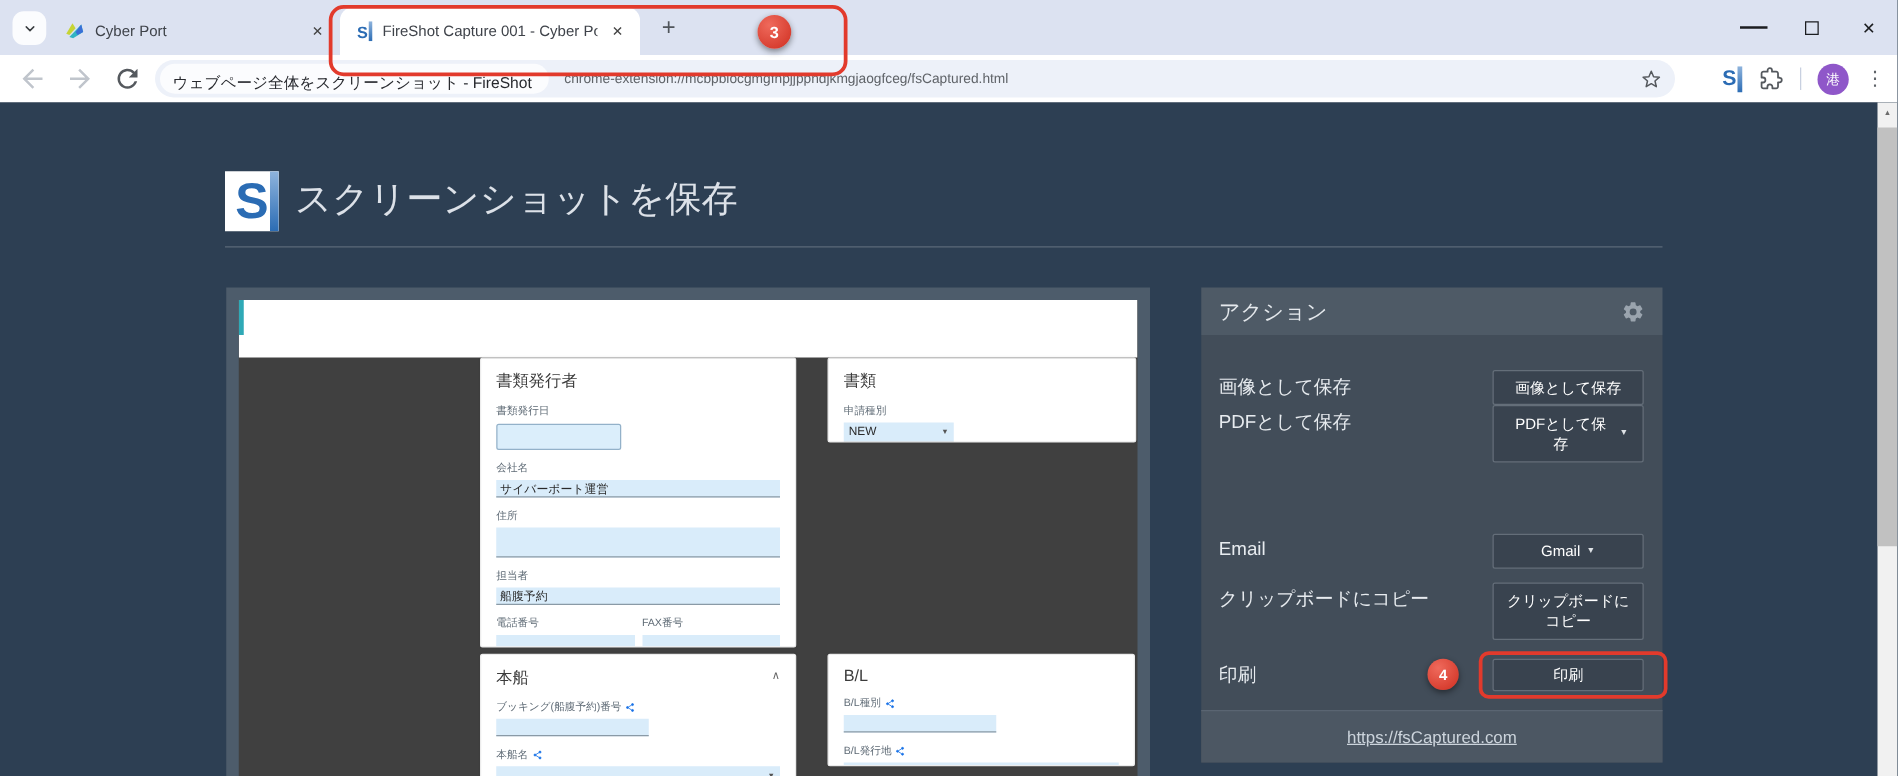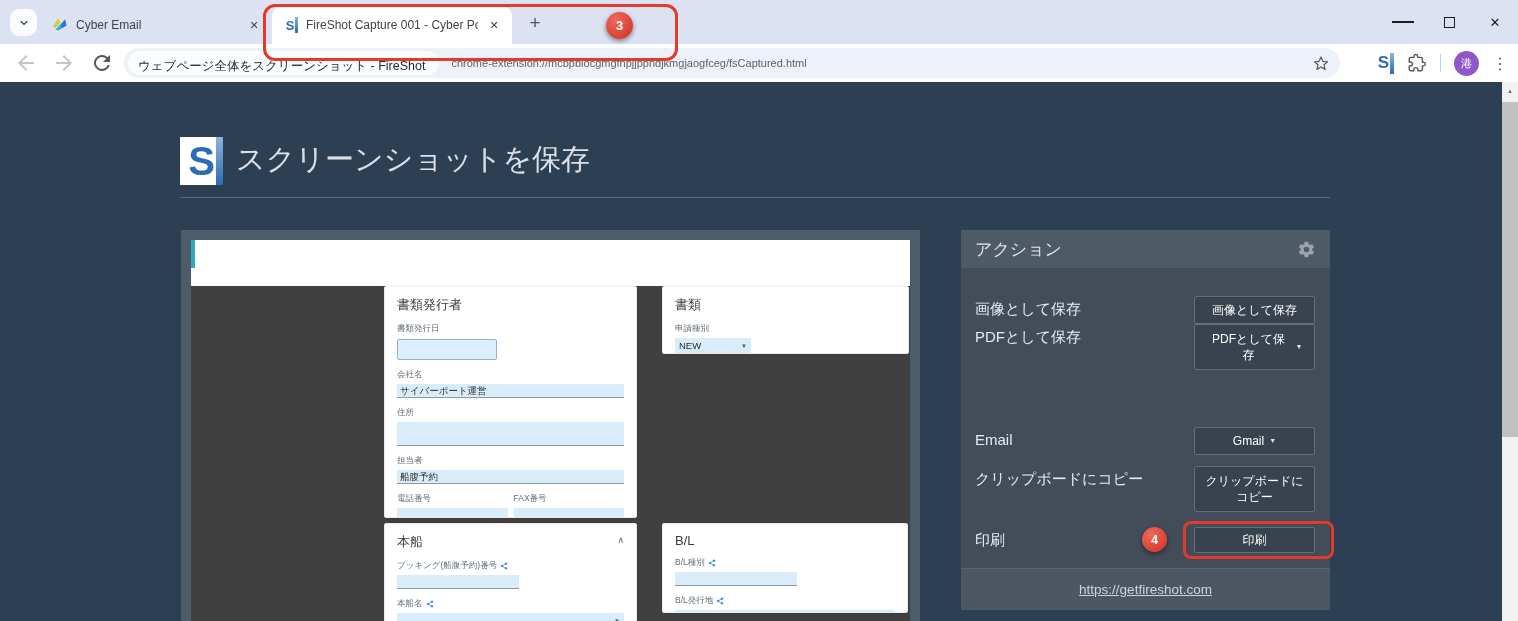--- a/index.html
+++ b/index.html
@@ -116,21 +116,21 @@
           <path d="M6 9l6 6 6-6" fill="none" stroke="#3c4043" stroke-width="2.4" stroke-linecap="round"></path>
         </svg>
     </div>
 
     <div class="tab tab-inactive">
       <svg class="favicon" viewBox="0 0 16 16">
         <polygon points="1,10 6,1.5 8.5,5.5 3.5,11" fill="#c6d435"></polygon>
         <polygon points="3.5,12.5 13,2.5 14.5,8.5 6.5,13.5" fill="#31b4c4"></polygon>
         <polygon points="8.5,8.5 13,2.5 14.5,8.5 10,11" fill="#3a6fd8"></polygon>
       </svg>
-      <span class="tab-title">Cyber Email</span>
+      <span class="tab-title">Cyber Port</span>
       <span class="tab-close">✕</span>
     </div>
 
     <div class="tab tab-active">
       <div class="fslogo fslogo-16">
           <span>S</span>
         </div>
       <span class="tab-title">FireShot Capture 001 - Cyber Po</span>
       <span class="tab-close">✕</span>
     </div>
@@ -218,21 +218,21 @@
               <div class="pv-label">FAX番号</div>
               <div class="pv-input"></div>
             </div>
           </div>
 
         </div>
 
         <div class="pv-card pv-card-docs">
           <div class="pv-h">書類</div>
           <div class="pv-label">申請種別</div>
-          <div class="pv-select" style="width:76px">
+          <div class="pv-select" style="width:88px">
             <span>NEW</span>
             <span class="pv-caret">▼</span>
           </div>
         </div>
 
         <div class="pv-card pv-card-vessel">
           <div class="pv-h">本船</div>
           <span class="pv-chevron">∧</span>
           <div class="pv-label">
             <span>ブッキング(船腹予約)番号</span>
@@ -335,21 +335,21 @@
             <span style="width:100px">クリップボードにコピー</span>
           </div>
         </div>
         <div class="ap-row" style="top:259px; height:26px">
           <span class="ap-label">印刷</span>
           <div class="ap-btn" style="height:26px">
             <span>印刷</span>
           </div>
         </div>
         <div class="ap-footer">
-          <span class="ap-link">https://getfireshot.com</span>
+          <span class="ap-link">https://fsCaptured.com</span>
         </div>
       </div>
     </div>
 
     <div class="scrollbar" style="left:1502px; top:0; height:539px">
       <div class="sb-arrow">▲</div>
       <div class="sb-thumb"></div>
     </div>
   </div>
 

